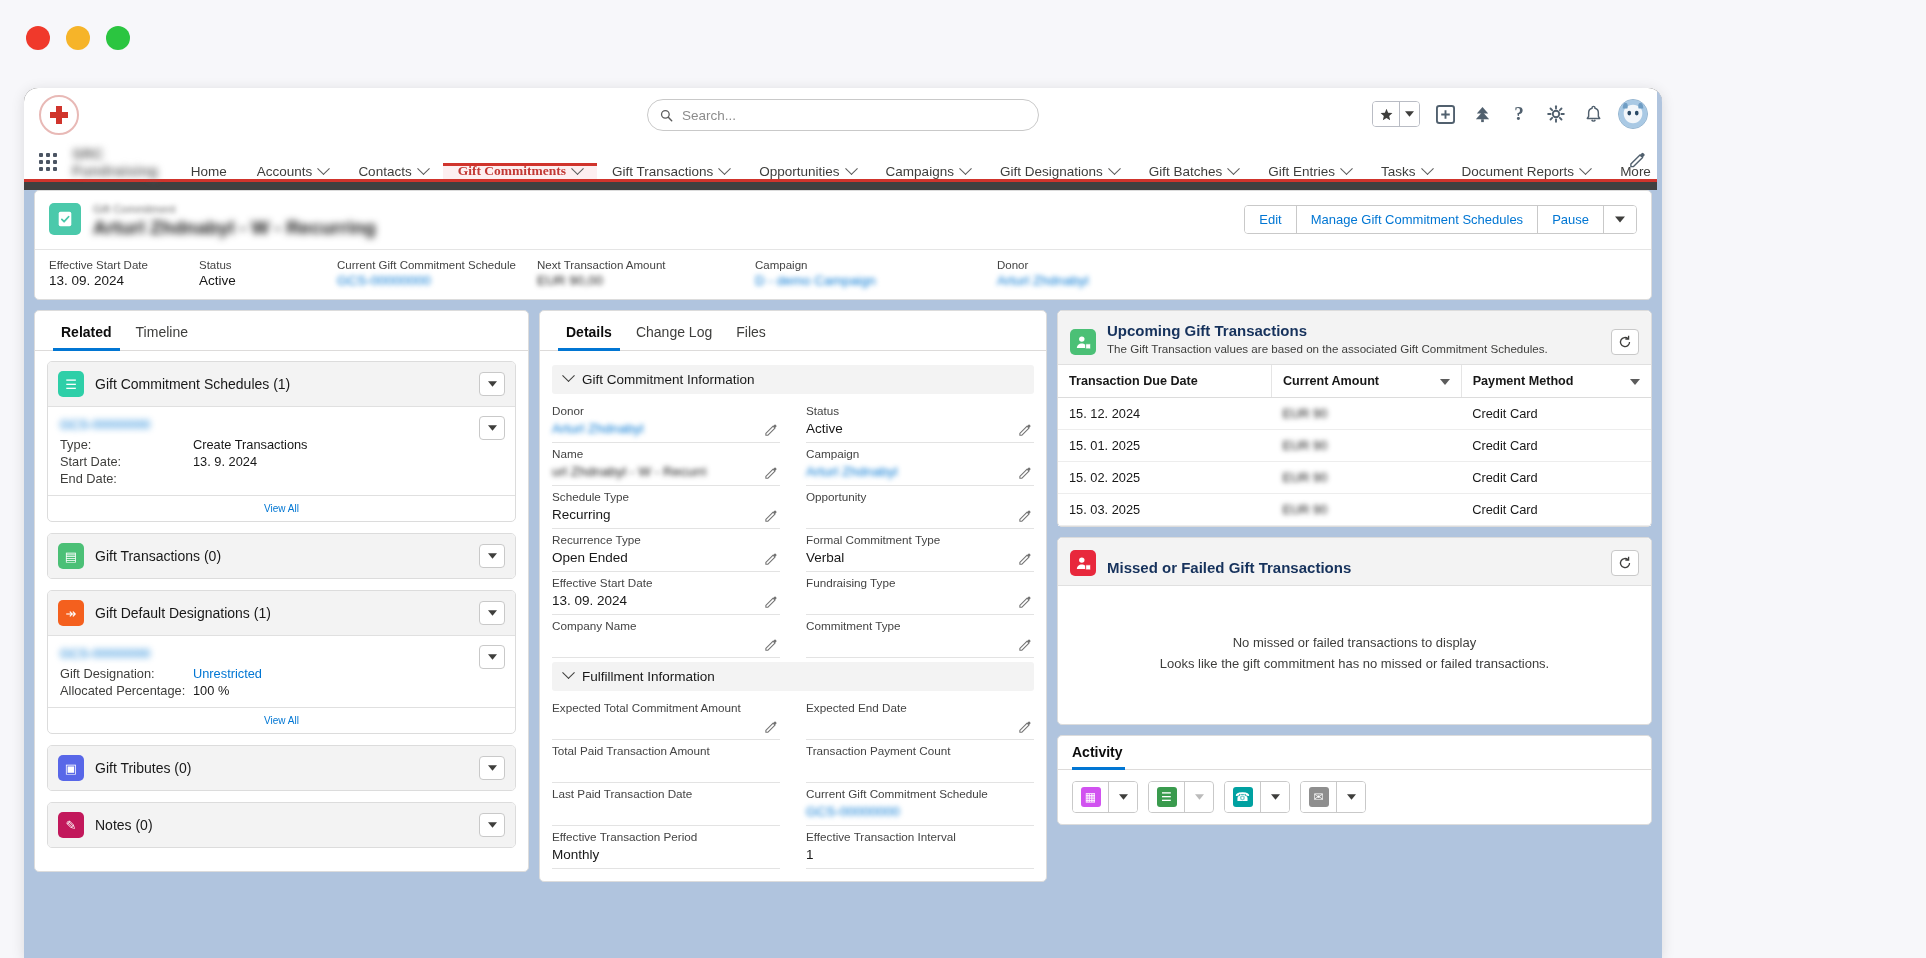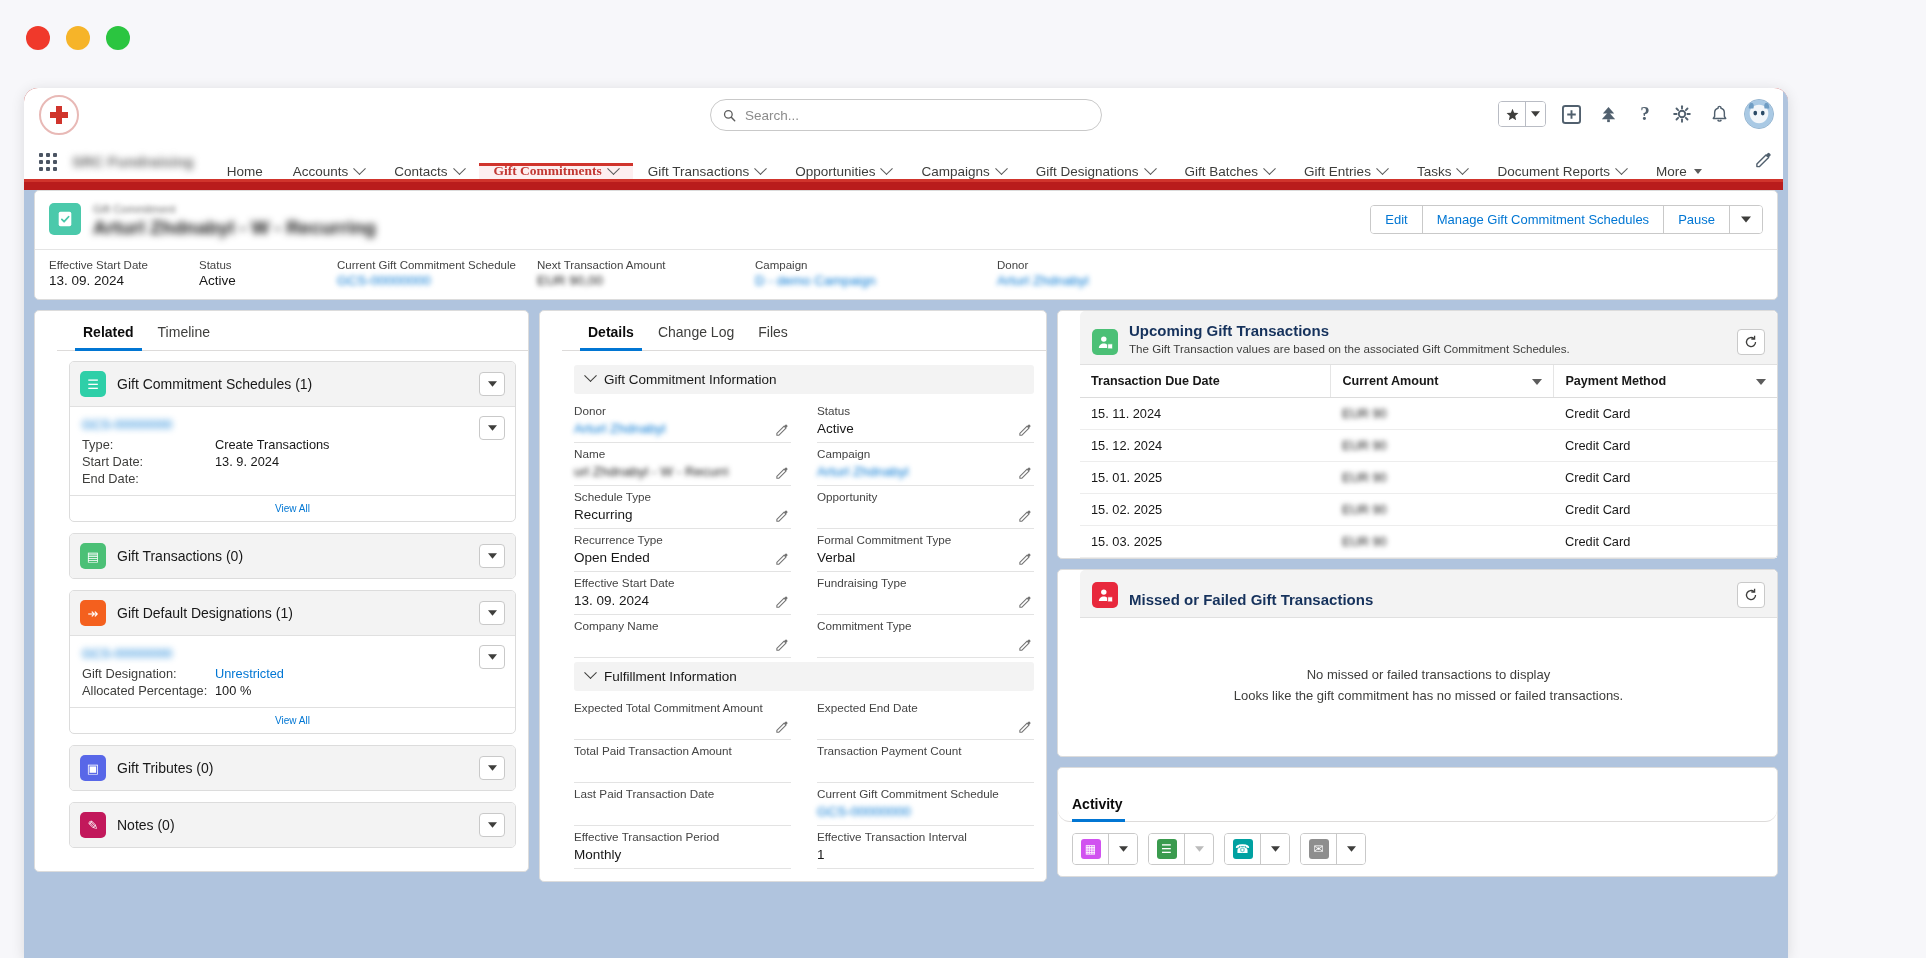--- a/index.html
+++ b/index.html
@@ -18,22 +18,22 @@
     position: absolute; top: 26px; left: 26px;
     display: flex; gap: 16px; align-items: center;
   }
   .dot { width: 24px; height: 24px; border-radius: 50%; }
   .dot.red { background: #f0392b; }
   .dot.yellow { background: #f6b429; }
   .dot.green { background: #2bc540; }
 
   .window {
     position: absolute; left: 24px; top: 88px;
-    width: 1764px; height: 870px;
-    background: #b91c1c;
+    width: 1638px; height: 870px;
+    background: #404040;
     border-radius: 14px 14px 0 0;
     overflow: hidden;
     box-shadow: 0 2px 14px rgba(0,0,0,0.12);
   }
 
   
   .gheader {
     position: relative; height: 56px; background: #fff;
     display: flex; align-items: center;
   }
@@ -197,21 +197,20 @@
 
   
   .cols { display: flex; gap: 10px; padding: 10px 10px 0 10px; height: 640px; }
   .col-left { width: 495px; flex: none; }
   .col-mid { width: 508px; flex: none; }
   .col-right { flex: 1; }
 
   .card {
     background: #fff; border: 1px solid #dcdcdc; border-radius: 5px;
     margin-bottom: 10px;
-    padding-left: 22px;
   }
   .tabs-row {
     display: flex; gap: 0; border-bottom: 1px solid #dddbda;
     padding: 0 14px;
   }
   .tab {
     font-size: 14px; color: #3e3e3c; padding: 13px 12px 10px 12px;
     cursor: pointer; position: relative;
   }
   .tab.active { color: #0b0b0b; font-weight: bold; }
@@ -302,21 +301,21 @@
   table.dt th .sortc { margin-left: auto; padding-left: 8px; }
   table.dt td {
     font-size: 12.8px; color: #181818; padding: 8px 11px;
     border-bottom: 1px solid #ededed;
   }
   .empty-msg {
     text-align: center; font-size: 13px; color: #3e3e3c;
     padding: 46px 10px 50px 10px; line-height: 21px;
   }
   .activity-card { padding: 0; }
-  .act-tabrow { padding: 28px 14px 0 14px; border-bottom: 1px solid #dddbda; display: flex; border-radius: 12px; }
+  .act-tabrow { padding: 8px 14px 0 14px; border-bottom: 1px solid #dddbda; display: flex; }
   .act-tab {
     font-size: 14px; font-weight: bold; color: #0b0b0b;
     padding-bottom: 9px; position: relative;
   }
   .act-tab:after {
     content: ""; position: absolute; left: 0; right: -2px; bottom: -1px;
     height: 3px; background: #0176d3;
   }
   .act-btns { display: flex; gap: 10px; padding: 11px 14px; }
   .act-btn-group { display: flex; border: 1px solid #c9c9c9; border-radius: 4px; overflow: hidden; }
@@ -920,25 +919,20 @@
                         <span class="sortc">
   <svg width="10" height="6" viewBox="0 0 10 6">
                             <polygon points="0,0 10,0 5,6" fill="#5c5c5c"></polygon>
                           </svg></span>
                       </div>
   </th>
                   </tr>
                 </thead>
               <tbody id="upcoming-body">
   <tr>
-    <td>15. 11. 2024</td>
-    <td class="redact sm">EUR 90</td>
-    <td>Credit Card</td>
-  </tr>
-  <tr>
     <td>15. 12. 2024</td>
     <td class="redact sm">EUR 90</td>
     <td>Credit Card</td>
   </tr>
   <tr>
     <td>15. 01. 2025</td>
     <td class="redact sm">EUR 90</td>
     <td>Credit Card</td>
   </tr>
   <tr>

